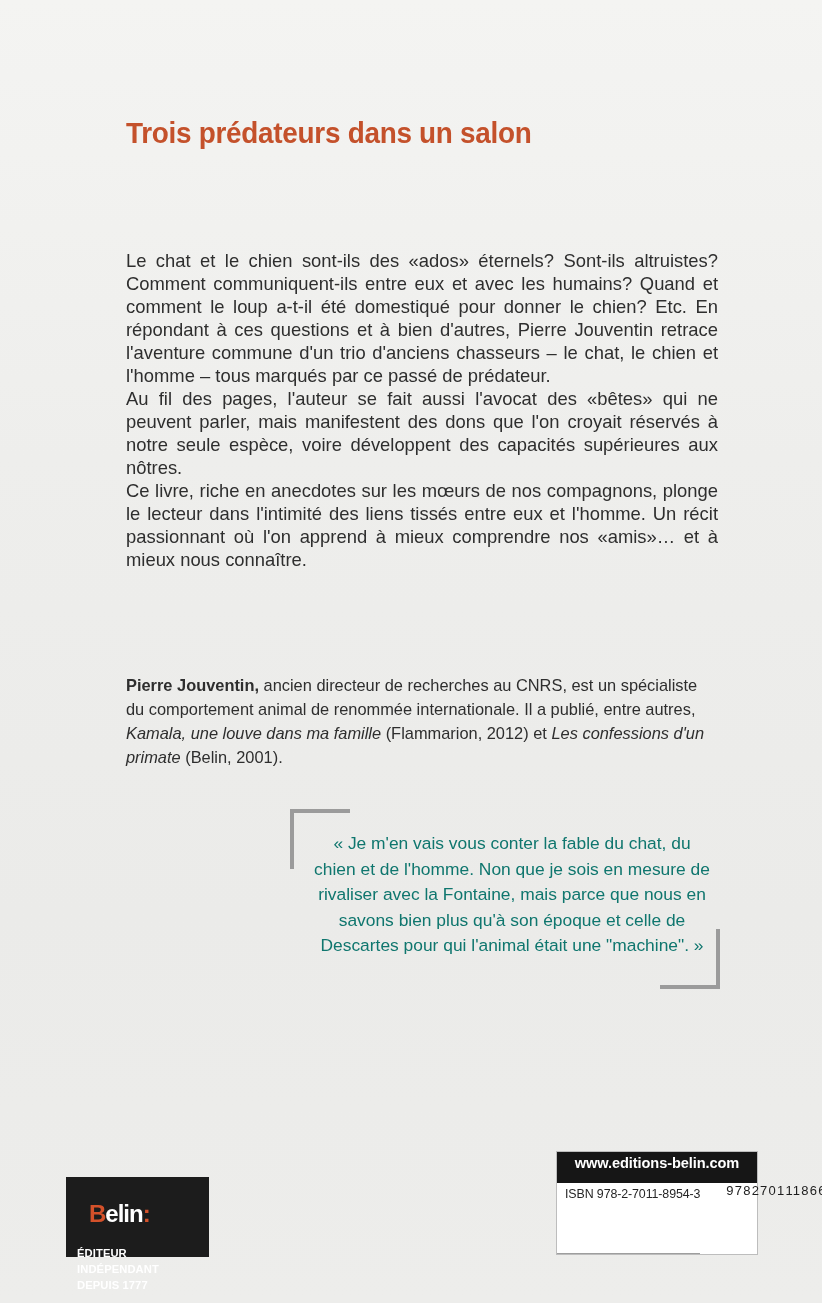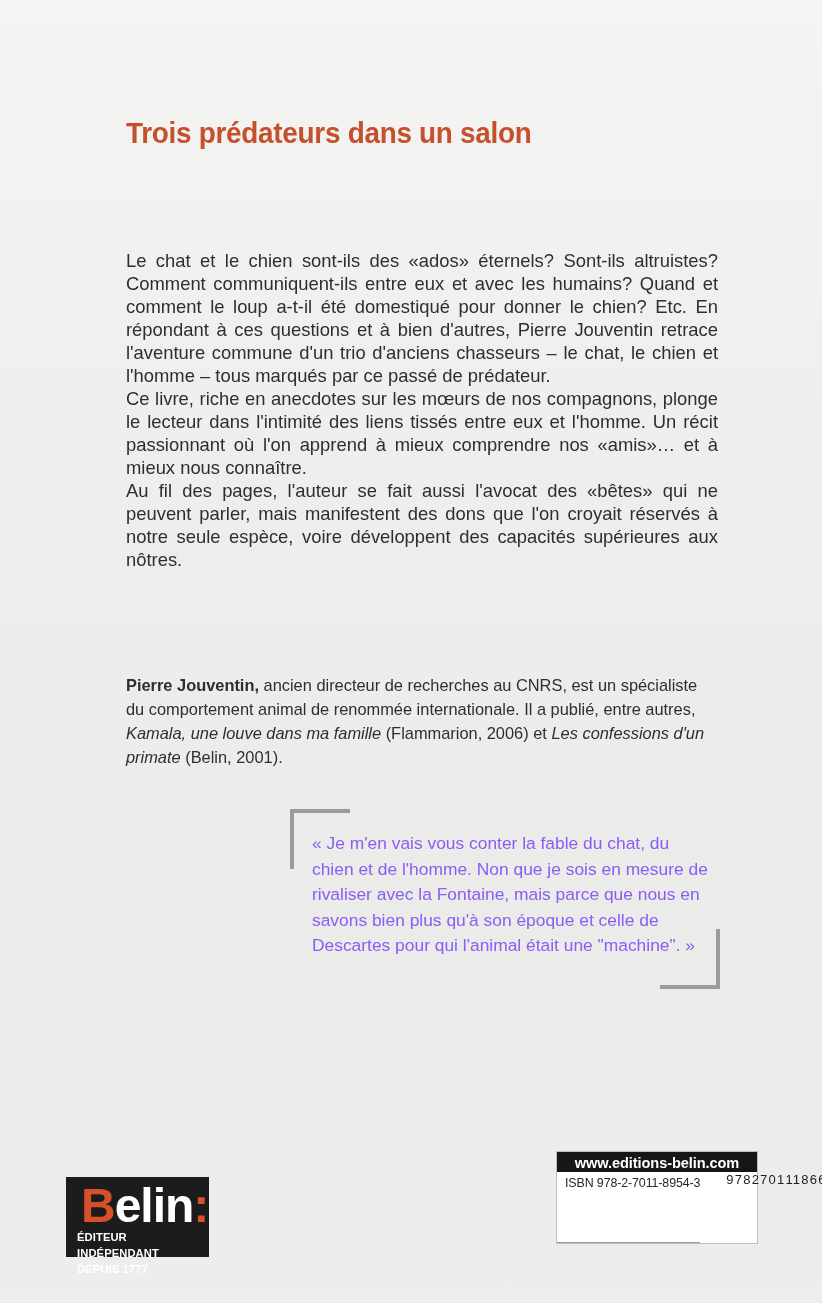--- a/index.html
+++ b/index.html
@@ -113,44 +113,44 @@
   .bracket-br {
     right: 0; bottom: 0;
     border-right: 4px solid #9b9b9b;
     border-bottom: 4px solid #9b9b9b;
   }
   .quote-text {
     position: absolute;
     left: 22px;
     top: 22px;
     width: 400px;
-    text-align: left;
+    text-align: center;
     font-size: 17.4px;
     line-height: 25.6px;
-    color: #8b5cf6;
+    color: #0f766e;
   }
 
   
   .logo {
     position: absolute;
     left: 66px;
     top: 1160px;
     width: 143px;
     height: 80px;
     background: #1c1c1c;
     box-sizing: border-box;
     padding: 6px 0 0 11px;
   }
   .logo-word {
     font-family: "Liberation Sans Narrow", "Liberation Sans", sans-serif;
-    font-size: 48px;
+    font-size: 24px;
     font-weight: bold;
     line-height: 38px;
     letter-spacing: -1px;
-    margin: 4px;
+    margin: 12px;
   }
   .logo-b { color: #d4512a; }
   .logo-elin { color: #ffffff; }
   .logo-colon { color: #d4512a; }
   .logo-tag {
     color: #ffffff;
     font-family: "Liberation Sans Narrow", "Liberation Sans", sans-serif;
     font-weight: bold;
     font-size: 11.2px;
     line-height: 16px;
@@ -167,21 +167,21 @@
     background: #ffffff;
     border: 1px solid #bdbdbd;
     box-sizing: border-box;
   }
   .site-bar {
     background: #161616;
     color: #ffffff;
     font-weight: bold;
     font-size: 14.6px;
     text-align: center;
-    padding: 3px 0 1px 0;
+    padding: 3px 0 12px 0;
     letter-spacing: -0.1px;
     font-family: "Liberation Sans", sans-serif;
   }
   .barcode-body {
     display: flex;
     align-items: stretch;
     background: #ffffff;
   }
   .barcode-main {
     flex: 1 1 auto;
@@ -247,26 +247,26 @@
 <div class="paper-texture"></div>
 
 <div class="content">
 
   <div class="title-block">
     <h1 class="book-title">Trois prédateurs dans un salon</h1>
   </div>
 
   <div class="blurb">
     <p class="last-line-left">Le chat et le chien sont-ils des «ados» éternels? Sont-ils altruistes? Comment communiquent-ils entre eux et avec les humains? Quand et comment le loup a-t-il été domestiqué pour donner le chien? Etc. En répondant à ces questions et à bien d'autres, Pierre Jouventin retrace l'aventure commune d'un trio d'anciens chasseurs – le chat, le chien et l'homme – tous marqués par ce passé de prédateur.</p>
+    <p class="last-line-left">Au fil des pages, l'auteur se fait aussi l'avocat des «bêtes» qui ne peuvent parler, mais manifestent des dons que l'on croyait réservés à notre seule espèce, voire développent des capacités supérieures aux nôtres.</p>
     <p class="last-line-left">Ce livre, riche en anecdotes sur les mœurs de nos compagnons, plonge le lecteur dans l'intimité des liens tissés entre eux et l'homme. Un récit passionnant où l'on apprend à mieux comprendre nos «amis»… et à mieux nous connaître.</p>
-    <p class="last-line-left">Au fil des pages, l'auteur se fait aussi l'avocat des «bêtes» qui ne peuvent parler, mais manifestent des dons que l'on croyait réservés à notre seule espèce, voire développent des capacités supérieures aux nôtres.</p>
   </div>
 
   <div class="bio">
-    <b>Pierre Jouventin,</b><span> ancien directeur de recherches au CNRS, est un spécialiste du comportement animal de renommée internationale. Il a publié, entre autres, </span><i>Kamala, une louve dans ma famille</i><span> (Flammarion, 2006) et </span><i>Les confessions d'un primate</i><span> (Belin, 2001).</span>
+    <b>Pierre Jouventin,</b><span> ancien directeur de recherches au CNRS, est un spécialiste du comportement animal de renommée internationale. Il a publié, entre autres, </span><i>Kamala, une louve dans ma famille</i><span> (Flammarion, 2012) et </span><i>Les confessions d'un primate</i><span> (Belin, 2001).</span>
   </div>
 
   <div class="quote-wrap">
     <div class="bracket bracket-tl"></div>
     <div class="bracket bracket-br"></div>
     <div class="quote-text">« Je m'en vais vous conter la fable du chat, du chien et de l'homme. Non que je sois en mesure de rivaliser avec la Fontaine, mais parce que nous en savons bien plus qu'à son époque et celle de Descartes pour qui l'animal était une "machine". »</div>
   </div>
 
   <div class="logo">
     <p class="logo-word"><span class="logo-b">B</span><span class="logo-elin">elin</span><span class="logo-colon">:</span></p>

